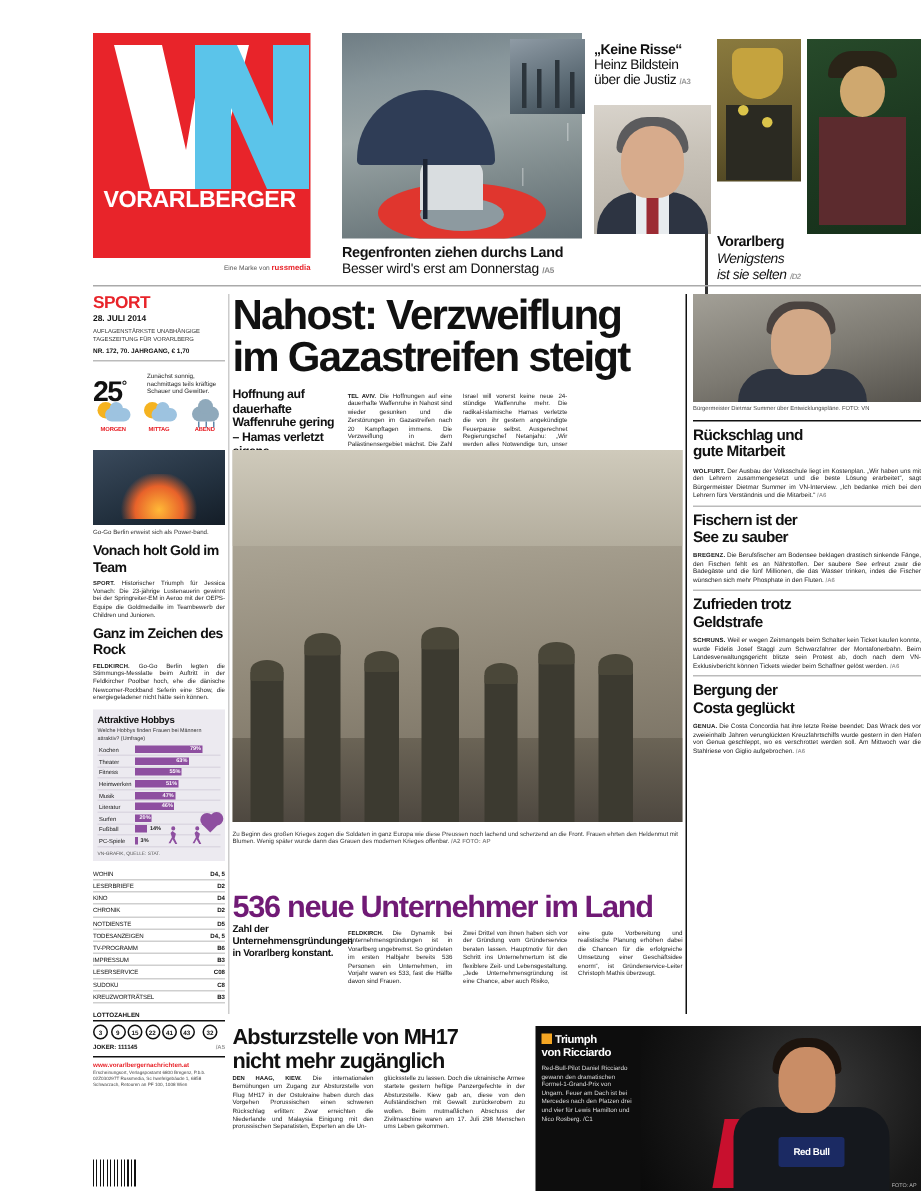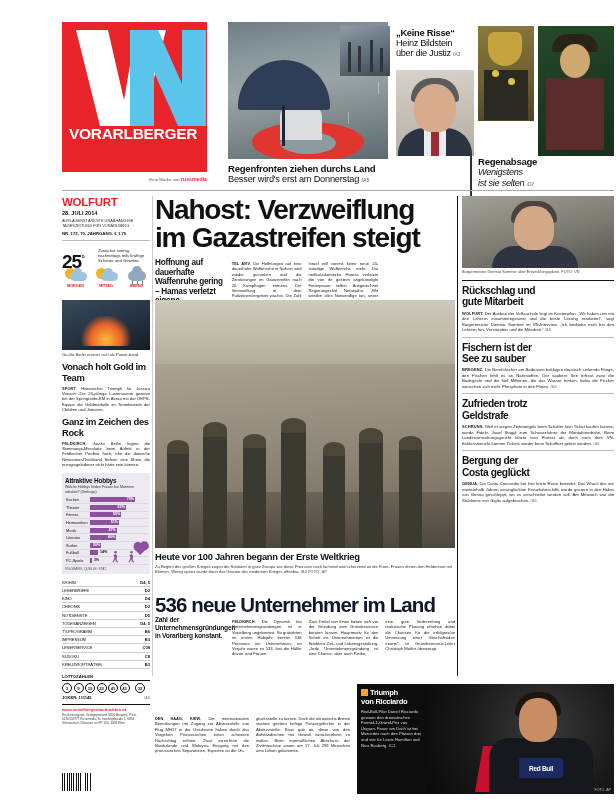--- a/index.html
+++ b/index.html
@@ -166,21 +166,21 @@
   .gz-soldier { position:absolute; bottom:0; background:#3c3a30; }
   .gz-helmet { position:absolute; background:#4a4739; border-radius:50% 50% 10% 10%; }
   .gz-sky { position:absolute; left:0; top:0; width:300px; height:64px; background:linear-gradient(#cfcabb,#b3ad9d); }
   .gz-ground { position:absolute; left:0; bottom:0; width:300px; height:56px; background:linear-gradient(#6b6456,#4e4840); }
 
   .wwi-cap { position:absolute; left:155px; top:551px; width:300px; }
   .wwi-cap .h { font-size:9.4px; font-weight:bold; color:#111; letter-spacing:-0.3px; }
   .wwi-cap .b { font-size:4.1px; color:#333; line-height:5.4px; margin-top:2px; }
   .wwi-cap .ref { font-size:4px; font-weight:bold; color:#888; }
 
-  .hl2 { position:absolute; left:155px; top:593px; width:300px; font-size:20.5px; font-weight:bold; color:#0f172a; letter-spacing:-0.9px; }
+  .hl2 { position:absolute; left:155px; top:593px; width:300px; font-size:20.5px; font-weight:bold; color:#701a75; letter-spacing:-0.9px; }
   .cols2 { position:absolute; left:155px; top:616px; width:300px; display:flex; gap:7px; }
   .c2 { width:70px; }
   .c2 .hlx { font-size:6.6px; font-weight:bold; color:#111; line-height:8px; letter-spacing:-0.2px; }
   .c2 .bd { font-size:4.15px; color:#222; line-height:5.4px; text-align:justify; margin-top:3px; }
   .c2 .bd .dept { font-weight:bold; font-size:3.9px; }
 
   .hl3 { position:absolute; left:155px; top:684px; width:195px; font-size:14.5px; font-weight:bold; color:#111; line-height:16px; letter-spacing:-0.6px; }
   .cols3 { position:absolute; left:155px; top:716px; width:195px; display:flex; gap:7px; }
   .c3 { width:94px; }
   .c3 .bd { font-size:4.15px; color:#222; line-height:5.4px; text-align:justify; }
@@ -285,32 +285,32 @@
       <div class="tr-flower" style="left:14px;top:44px"></div>
       <div class="tr-flower" style="left:30px;top:52px"></div>
     </div>
     <div class="photo-tracht2">
       <div class="tr2-b"></div>
         <div class="tr2-hat"></div>
         <div class="tr2-h"></div>
     </div>
     <div class="regen-bar"></div>
     <div class="teaser-regen">
-      <div class="h">Regenabsage</div>
+      <div class="h">Vorarlberg</div>
       <div class="s">Wenigstens</div>
       <div class="s"><span>ist sie selten</span> <span class="ref">/D2</span></div>
     </div>
     <div class="hrule-top"></div>
   </div>
 
   <div class="vertline"></div>
   <div class="vertline2"></div>
 
   <div class="leftcol">
-    <div class="day">WOLFURT</div>
+    <div class="day">SPORT</div>
     <div class="date">28. JULI 2014</div>
     <div class="subline">AUFLAGENSTÄRKSTE UNABHÄNGIGE TAGESZEITUNG FÜR VORARLBERG</div>
     <div class="issue">NR. 172, 70. JAHRGANG, € 1,70</div>
     <div class="rule-thin"></div>
 
     <div class="weather">
       <div class="temp"><span>25</span><sup>°</sup></div>
       <div class="wtext">Zunächst sonnig, nachmittags teils kräftige Schauer und Gewitter.</div>
       <div class="wicons">
         <div class="wic">
@@ -535,40 +535,43 @@
     <div class="gz-helmet" style="left:126px;top:118px;width:25px;height:15px;"></div>
     <div class="gz-soldier" style="left:168px;width:22px;height:98px;"></div>
     <div class="gz-helmet" style="left:168px;top:142px;width:22px;height:14px;"></div>
     <div class="gz-soldier" style="left:204px;width:24px;height:112px;"></div>
     <div class="gz-helmet" style="left:204px;top:128px;width:24px;height:15px;"></div>
     <div class="gz-soldier" style="left:244px;width:23px;height:104px;"></div>
     <div class="gz-helmet" style="left:244px;top:136px;width:23px;height:14px;"></div>
   </div>
 
   <div class="wwi-cap">
-    <div class="h">Heute vor 100 Jahren begann der Erste Weltkrieg</div>
     <div class="b"><span>Zu Beginn des großen Krieges zogen die Soldaten in ganz Europa wie diese Preussen noch lachend und scherzend an die Front. Frauen ehrten den Heldenmut mit Blumen. Wenig später wurde dann das Grauen des modernen Krieges offenbar.</span> <span class="ref">/A2</span> <span class="ref">FOTO: AP</span></div>
   </div>
 
   <div class="hl2">536 neue Unternehmer im Land</div>
   <div class="cols2">
     <div class="c2">
         <div class="hlx">Zahl der Unternehmensgründungen in Vorarlberg konstant.</div>
       </div>
     <div class="c2">
         <div class="bd"><span class="dept">FELDKIRCH.</span> <span>Die Dynamik bei Unternehmensgründungen ist in Vorarlberg ungebremst. So gründeten im ersten Halbjahr bereits 536 Personen ein Unternehmen, im Vorjahr waren es 533, fast die Hälfte davon sind Frauen.</span></div>
       </div>
     <div class="c2">
         <div class="bd">Zwei Drittel von ihnen haben sich vor der Gründung vom Gründerservice beraten lassen. Hauptmotiv für den Schritt ins Unternehmertum ist die flexiblere Zeit- und Lebensgestaltung. „Jede Unternehmensgründung ist eine Chance, aber auch Risiko,</div>
       </div>
     <div class="c2">
         <div class="bd">eine gute Vorbereitung und realistische Planung erhöhen dabei die Chancen für die erfolgreiche Umsetzung einer Geschäftsidee enorm“, ist Gründerservice-Leiter Christoph Mathis überzeugt.</div>
       </div>
   </div>
 
+  <div class="hl3">
+    <span>Absturzstelle von MH17</span><br>
+    <span>nicht mehr zugänglich</span>
+  </div>
   <div class="cols3">
     <div class="c3">
         <div class="bd"><span class="dept">DEN HAAG, KIEW.</span> <span>Die internationalen Bemühungen um Zugang zur Absturzstelle von Flug MH17 in der Ostukraine haben durch das Vorgehen Prorussischen einen schweren Rückschlag erlitten: Zwar erreichten die Niederlande und Malaysia Einigung mit den prorussischen Separatisten, Experten an die Un-</span></div>
       </div>
     <div class="c3">
         <div class="bd">glücksstelle zu lassen. Doch die ukrainische Armee startete gestern heftige Panzergefechte in der Absturzstelle. Kiew gab an, diese von den Aufständischen mit Gewalt zurückerobern zu wollen. Beim mutmaßlichen Abschuss der Zivilmaschine waren am 17. Juli 298 Menschen ums Leben gekommen.</div>
       </div>
   </div>
 
   <div class="ricci">

